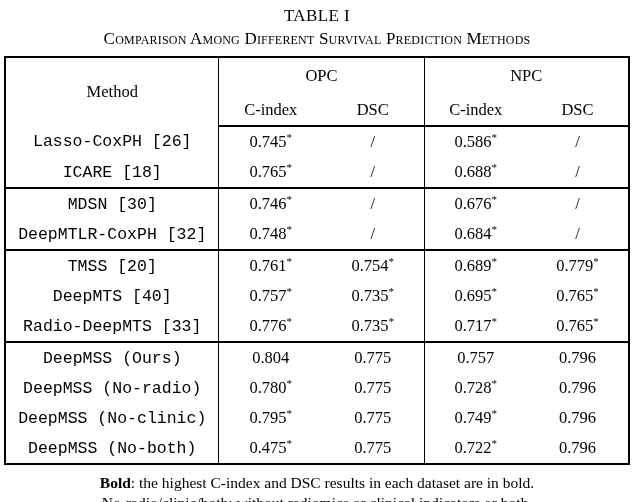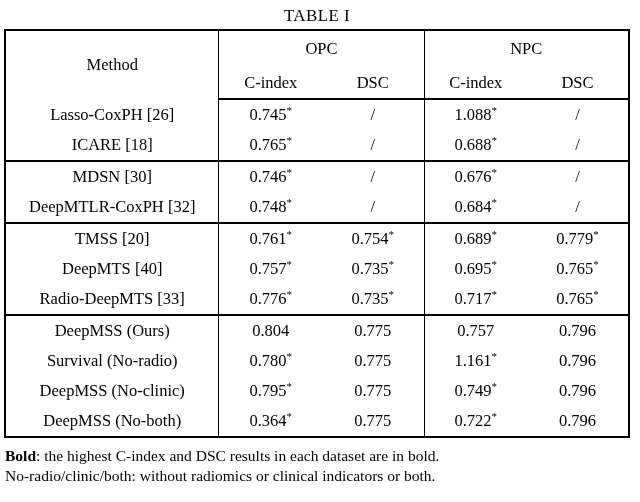--- a/index.html
+++ b/index.html
@@ -57,47 +57,49 @@
   .outer-l { border-left: 2.5px solid #000; margin-top: 7px; }
   .outer-r { border-right: 2.5px solid #000; }
 
   .hrow td { height: 36px; }
   .hrow2 td { height: 31px; margin-top: 30px; }
   .drow td { height: 30px; }
 
   .method-cell {
     text-align: center;
     font-size: 16.5px;
+    font-family: Liberation Mono, monospace;
   }
   .val {
     font-size: 16.5px;
     white-space: nowrap;
   }
   .val sup {
     font-size: 11px;
     vertical-align: super;
     line-height: 0;
   }
   .bold { font-weight: bold; margin-top: 24px; }
 
   .notes {
     margin: 8px auto 0 auto;
     width: 624px;
     font-size: 15.5px;
     line-height: 1.32;
   }
-  .notes div { white-space: nowrap; }
+  .notes div { white-space: nowrap; text-align: center; }
   .notes b { font-weight: bold; }
 </style>
 </head>
 <body>
 
 <div class="page">
 
   <div class="table-number">TABLE I</div>
+  <div class="table-caption sc">Comparison Among Different Survival Prediction Methods</div>
 
   <table class="main">
     <colgroup>
       <col style="width:214px">
       <col style="width:103px">
       <col style="width:102px">
       <col style="width:103px">
       <col style="width:102px">
     </colgroup>
     <tbody>
@@ -110,21 +112,21 @@
         <td>C-index</td>
         <td class="vline-r">DSC</td>
         <td>C-index</td>
         <td class="outer-r">DSC</td>
       </tr>
 
       <tr class="drow">
         <td class="outer-l vline-r method-cell">Lasso-CoxPH [26]</td>
         <td class="val"><span>0.745</span><sup>*</sup></td>
         <td class="val vline-r">/</td>
-        <td class="val"><span>1.088</span><sup>*</sup></td>
+        <td class="val"><span>0.586</span><sup>*</sup></td>
         <td class="val outer-r">/</td>
       </tr>
       <tr class="drow thick-bottom">
         <td class="outer-l vline-r method-cell">ICARE [18]</td>
         <td class="val"><span>0.765</span><sup>*</sup></td>
         <td class="val vline-r">/</td>
         <td class="val"><span>0.688</span><sup>*</sup></td>
         <td class="val outer-r">/</td>
       </tr>
 
@@ -166,36 +168,36 @@
       </tr>
 
       <tr class="drow">
         <td class="outer-l vline-r method-cell">DeepMSS (Ours)</td>
         <td class="val bold">0.804</td>
         <td class="val vline-r bold">0.775</td>
         <td class="val bold">0.757</td>
         <td class="val outer-r bold">0.796</td>
       </tr>
       <tr class="drow">
-        <td class="outer-l vline-r method-cell">Survival (No-radio)</td>
+        <td class="outer-l vline-r method-cell">DeepMSS (No-radio)</td>
         <td class="val"><span>0.780</span><sup>*</sup></td>
         <td class="val vline-r bold">0.775</td>
-        <td class="val"><span>1.161</span><sup>*</sup></td>
+        <td class="val"><span>0.728</span><sup>*</sup></td>
         <td class="val outer-r bold">0.796</td>
       </tr>
       <tr class="drow">
         <td class="outer-l vline-r method-cell">DeepMSS (No-clinic)</td>
         <td class="val"><span>0.795</span><sup>*</sup></td>
         <td class="val vline-r bold">0.775</td>
         <td class="val"><span>0.749</span><sup>*</sup></td>
         <td class="val outer-r bold">0.796</td>
       </tr>
       <tr class="drow thick-bottom">
         <td class="outer-l vline-r method-cell">DeepMSS (No-both)</td>
-        <td class="val"><span>0.364</span><sup>*</sup></td>
+        <td class="val"><span>0.475</span><sup>*</sup></td>
         <td class="val vline-r bold">0.775</td>
         <td class="val"><span>0.722</span><sup>*</sup></td>
         <td class="val outer-r bold">0.796</td>
       </tr>
     </tbody>
   </table>
 
   <div class="notes">
     <div><b>Bold</b><span>: the highest C-index and DSC results in each dataset are in bold.</span></div>
     <div>No-radio/clinic/both: without radiomics or clinical indicators or both.</div>

